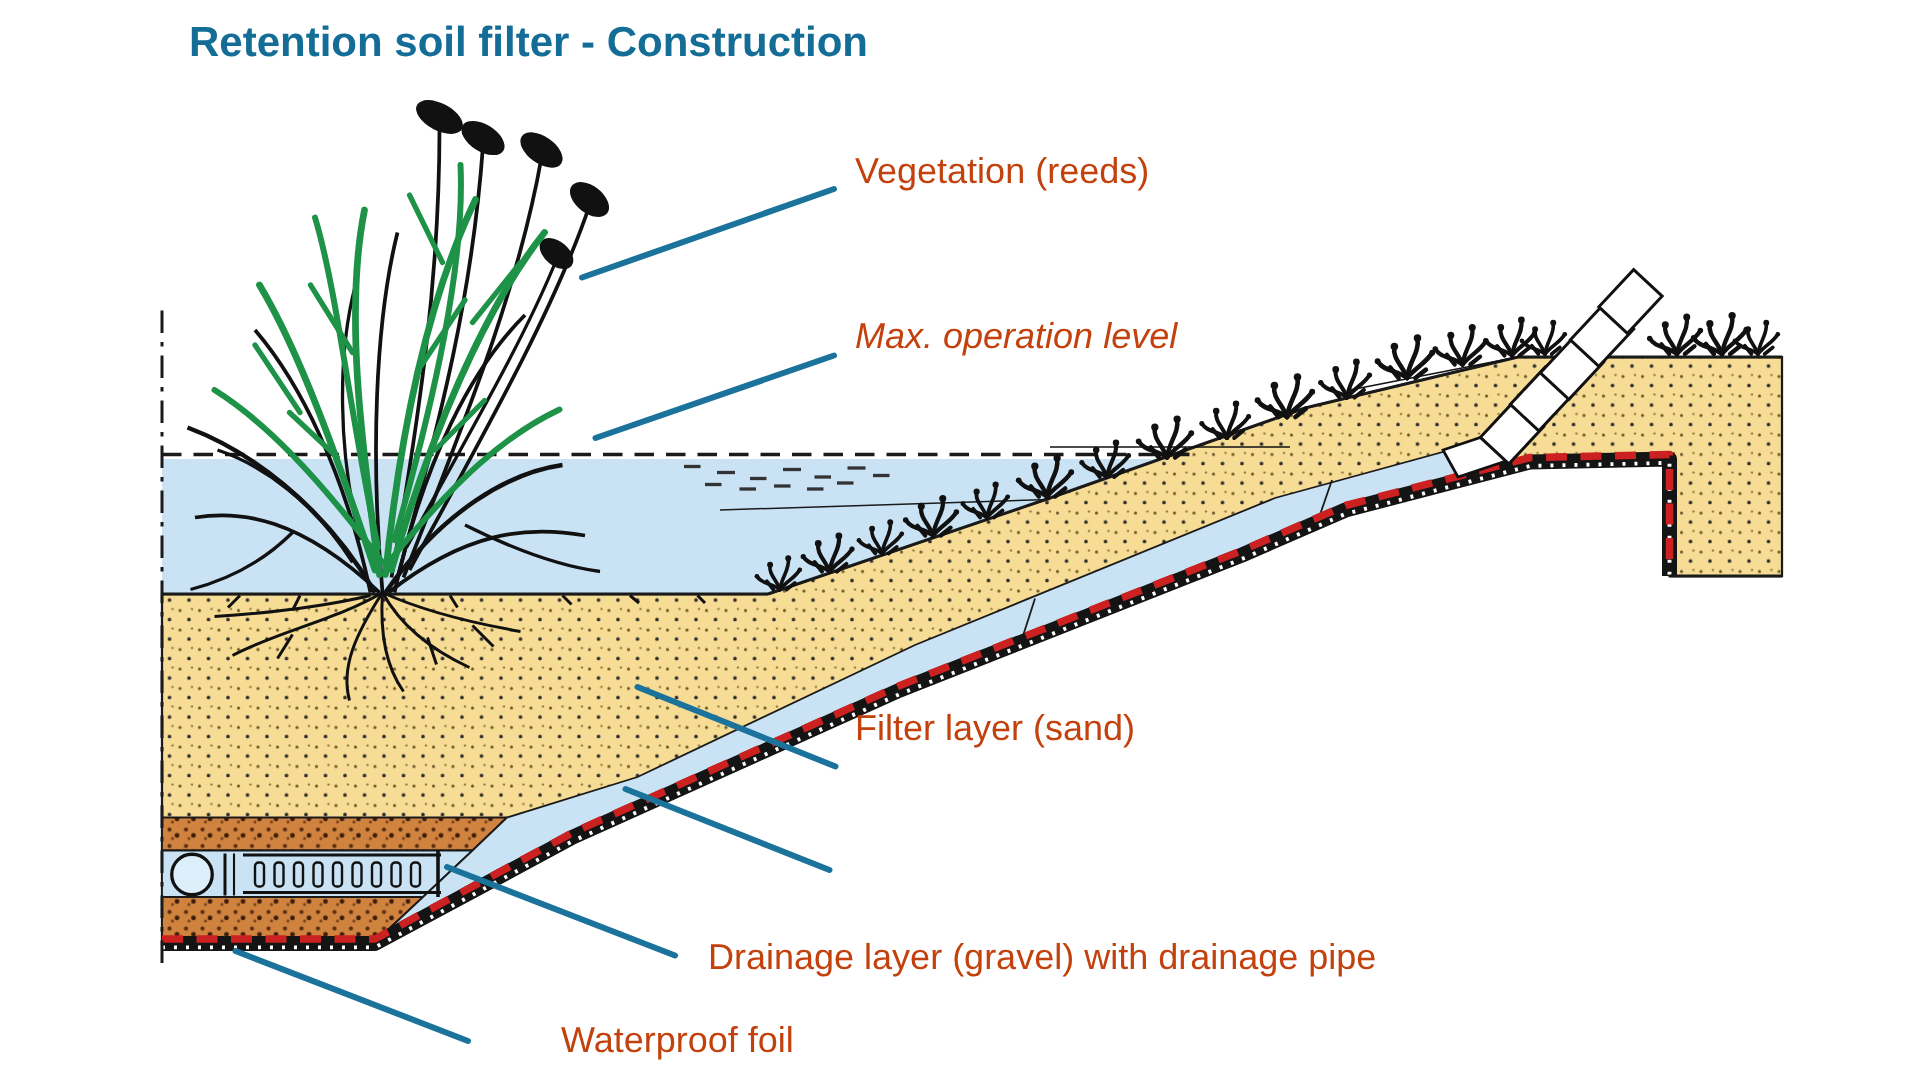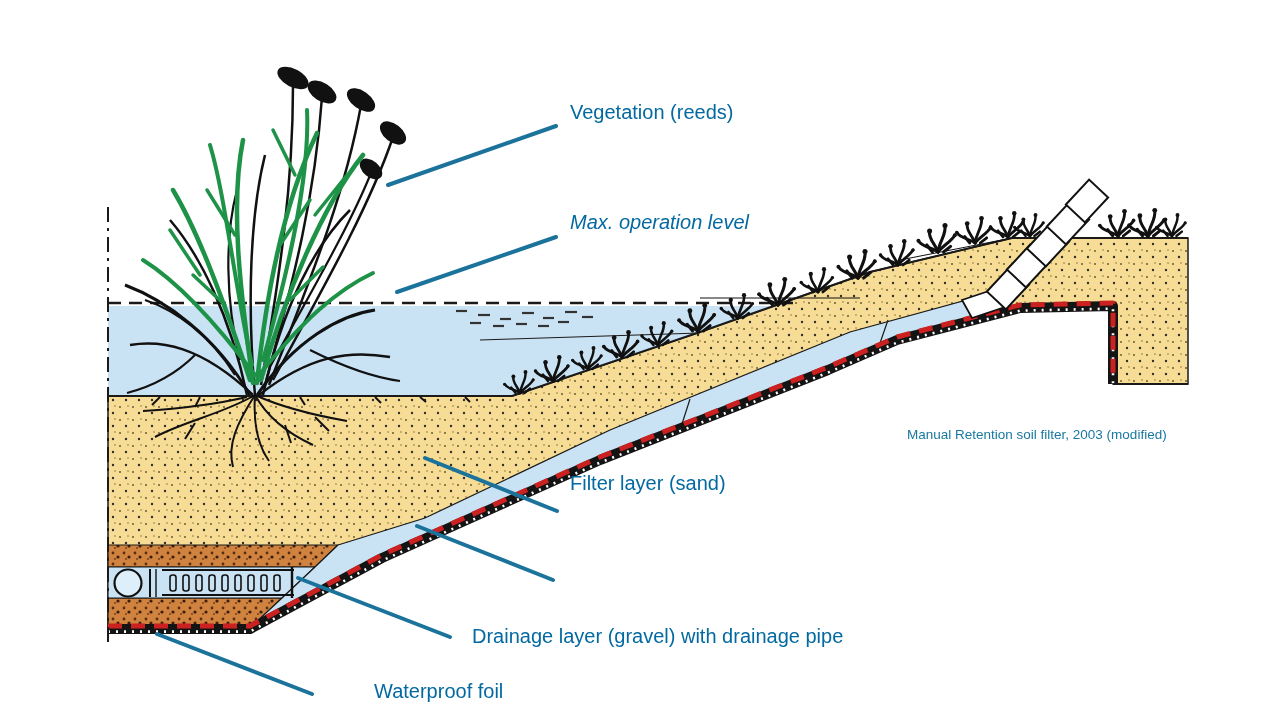--- a/index.html
+++ b/index.html
@@ -2,21 +2,21 @@
 <html><head>
 <meta charset="utf-8">
 <style>
   html,body{margin:0;padding:0;background:#ffffff;}
   #slide{
     position:relative;width:1280px;height:720px;background:#ffffff;overflow:hidden;
     font-family:"Liberation Sans", sans-serif;
   }
   #diagram-svg{position:absolute;left:0;top:0;}
   .lbl{
-    position:absolute;color:#0369a1;font-size:20px;line-height:1.15;white-space:nowrap;
+    position:absolute;color:#c2410c;font-size:24px;line-height:1.15;white-space:nowrap;
   }
   #page-title{
     position:absolute;left:126px;top:12px;color:#136D96;font-size:28px;font-weight:bold;
     letter-spacing:0px;white-space:nowrap;
   }
   #source-note{
     position:absolute;left:907px;top:427px;color:#1878A0;font-size:13.5px;white-space:nowrap;
   }
   .veg{left:570px;top:101px;}
   .maxlvl{left:570px;top:211px;font-style:italic;}
@@ -231,21 +231,21 @@
     <g stroke="#1B739B" stroke-width="4" stroke-linecap="round">
       <line x1="388" y1="185" x2="556" y2="126"></line>
       <line x1="397" y1="292" x2="556" y2="237"></line>
       <line x1="425" y1="458" x2="557" y2="511"></line>
       <line x1="417" y1="526" x2="553" y2="580"></line>
       <line x1="298" y1="578" x2="450" y2="637"></line>
       <line x1="157" y1="634" x2="312" y2="694"></line>
     </g>
   </svg>
 
+  <div id="page-title">Retention soil filter - Construction</div>
 
   <div class="lbl veg">Vegetation (reeds)</div>
   <div class="lbl maxlvl">Max. operation level</div>
   <div class="lbl filter">Filter layer (sand)</div>
   <div class="lbl drain">Drainage layer (gravel) with drainage pipe</div>
   <div class="lbl foil">Waterproof foil</div>
 
-  <div id="source-note">Manual Retention soil filter, 2003 (modified)</div>
 </div>
 
 </body></html>

